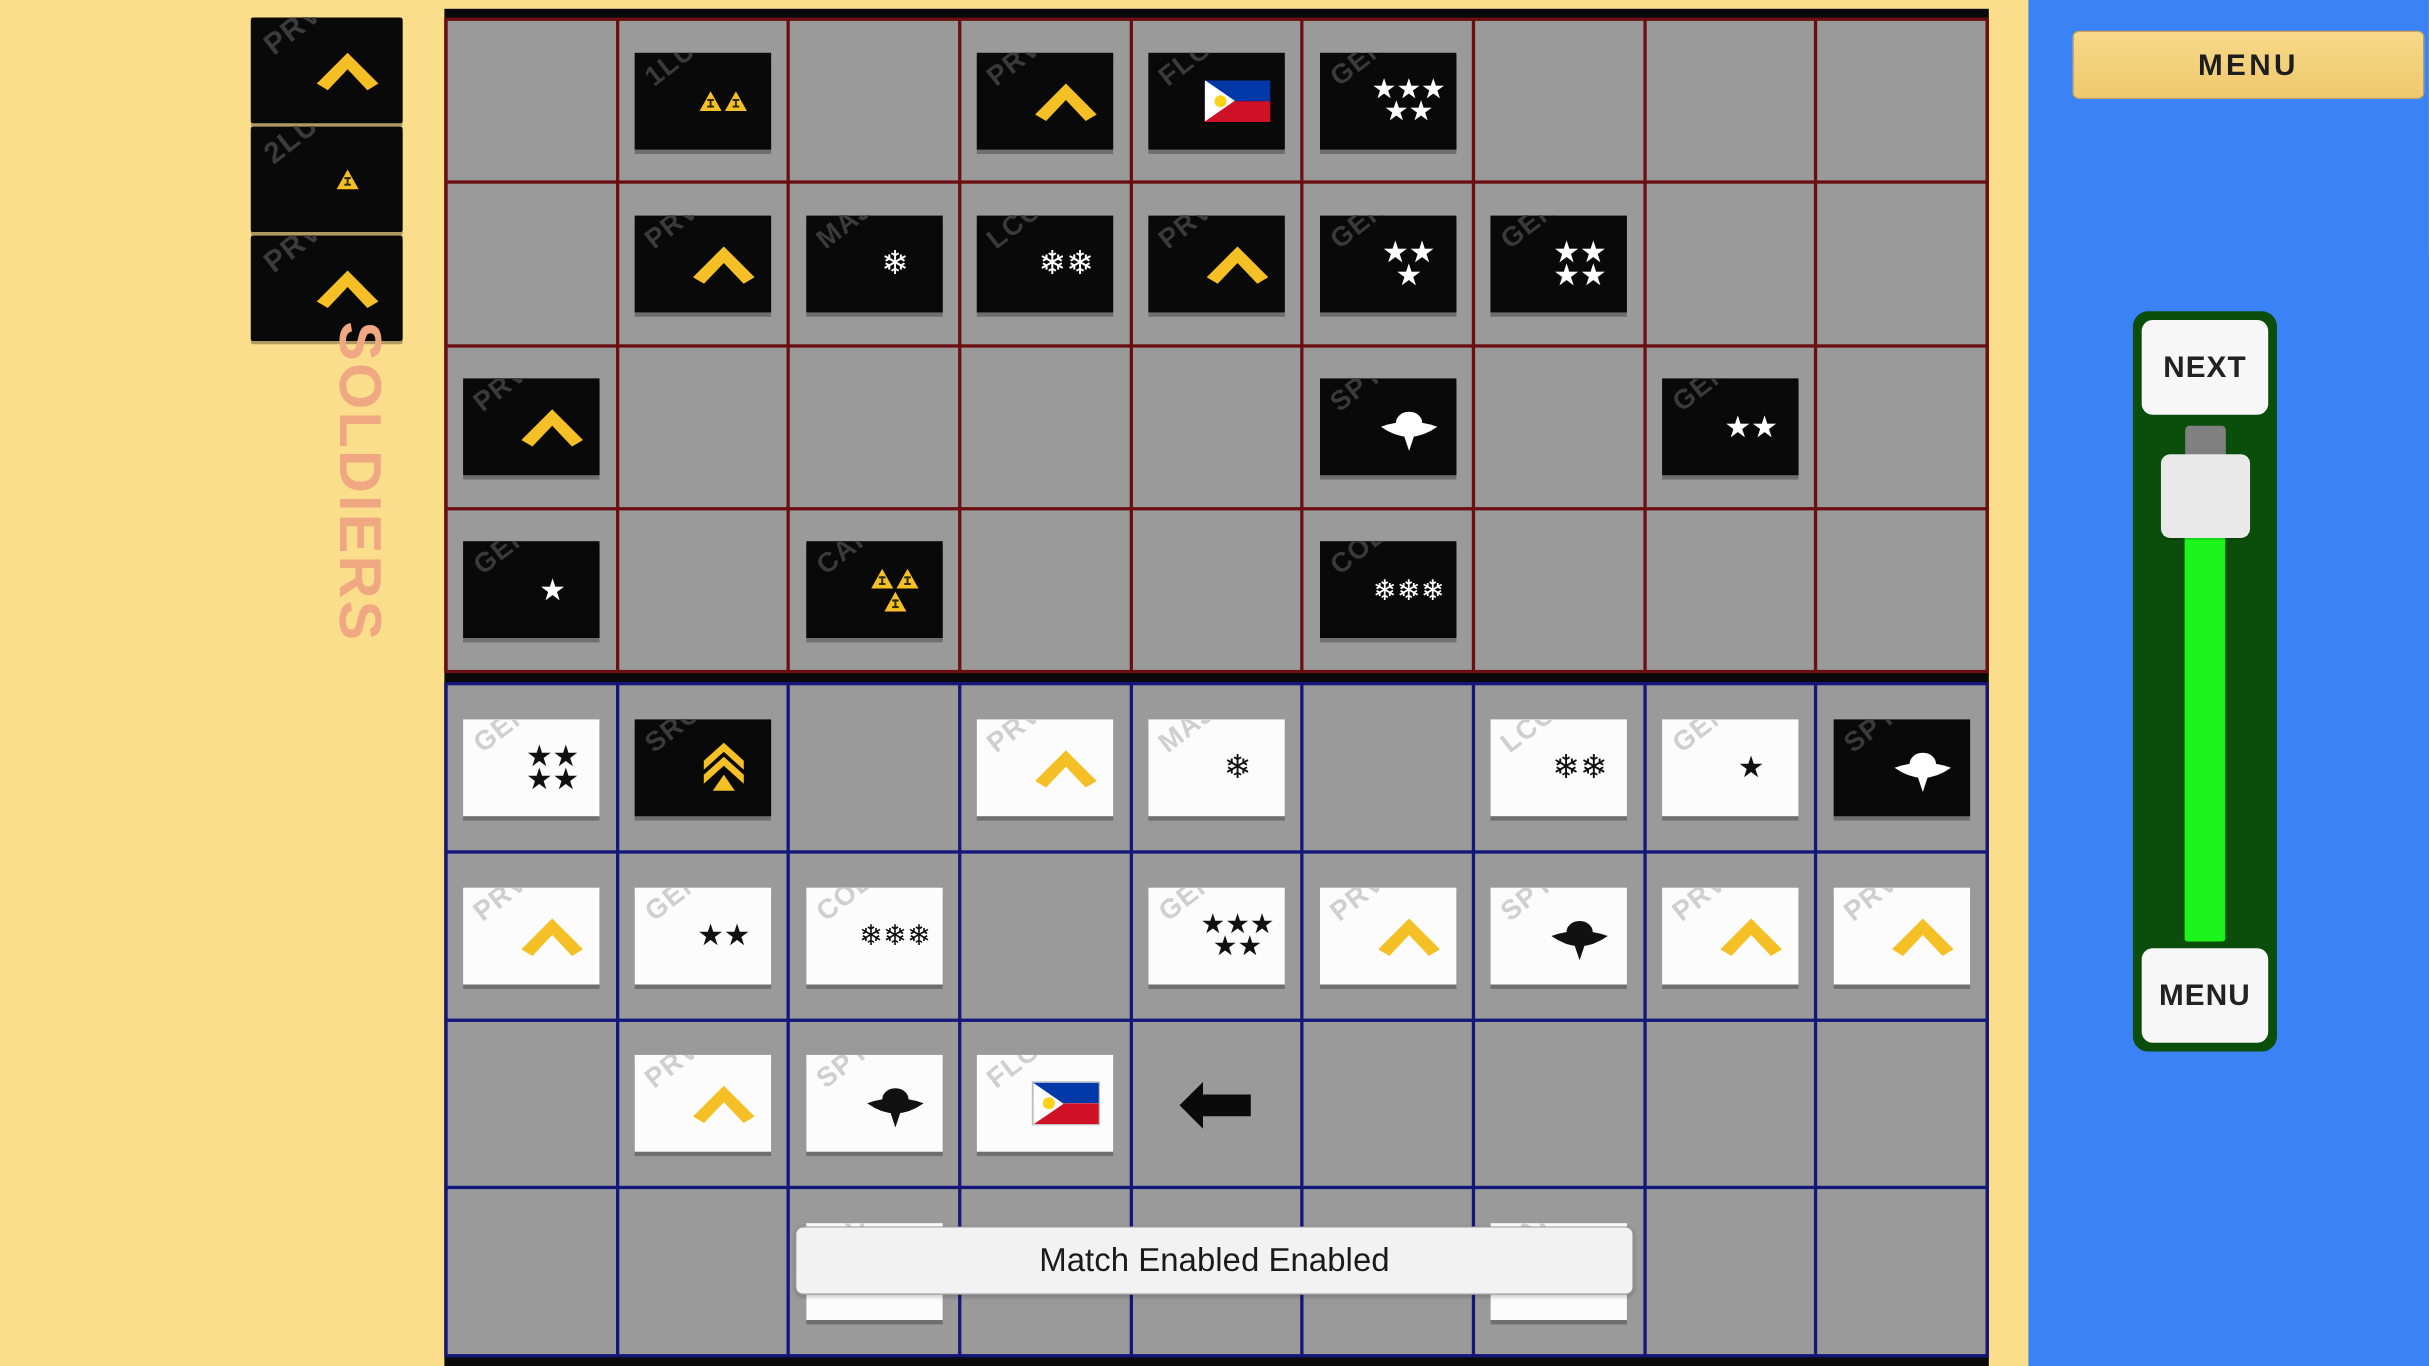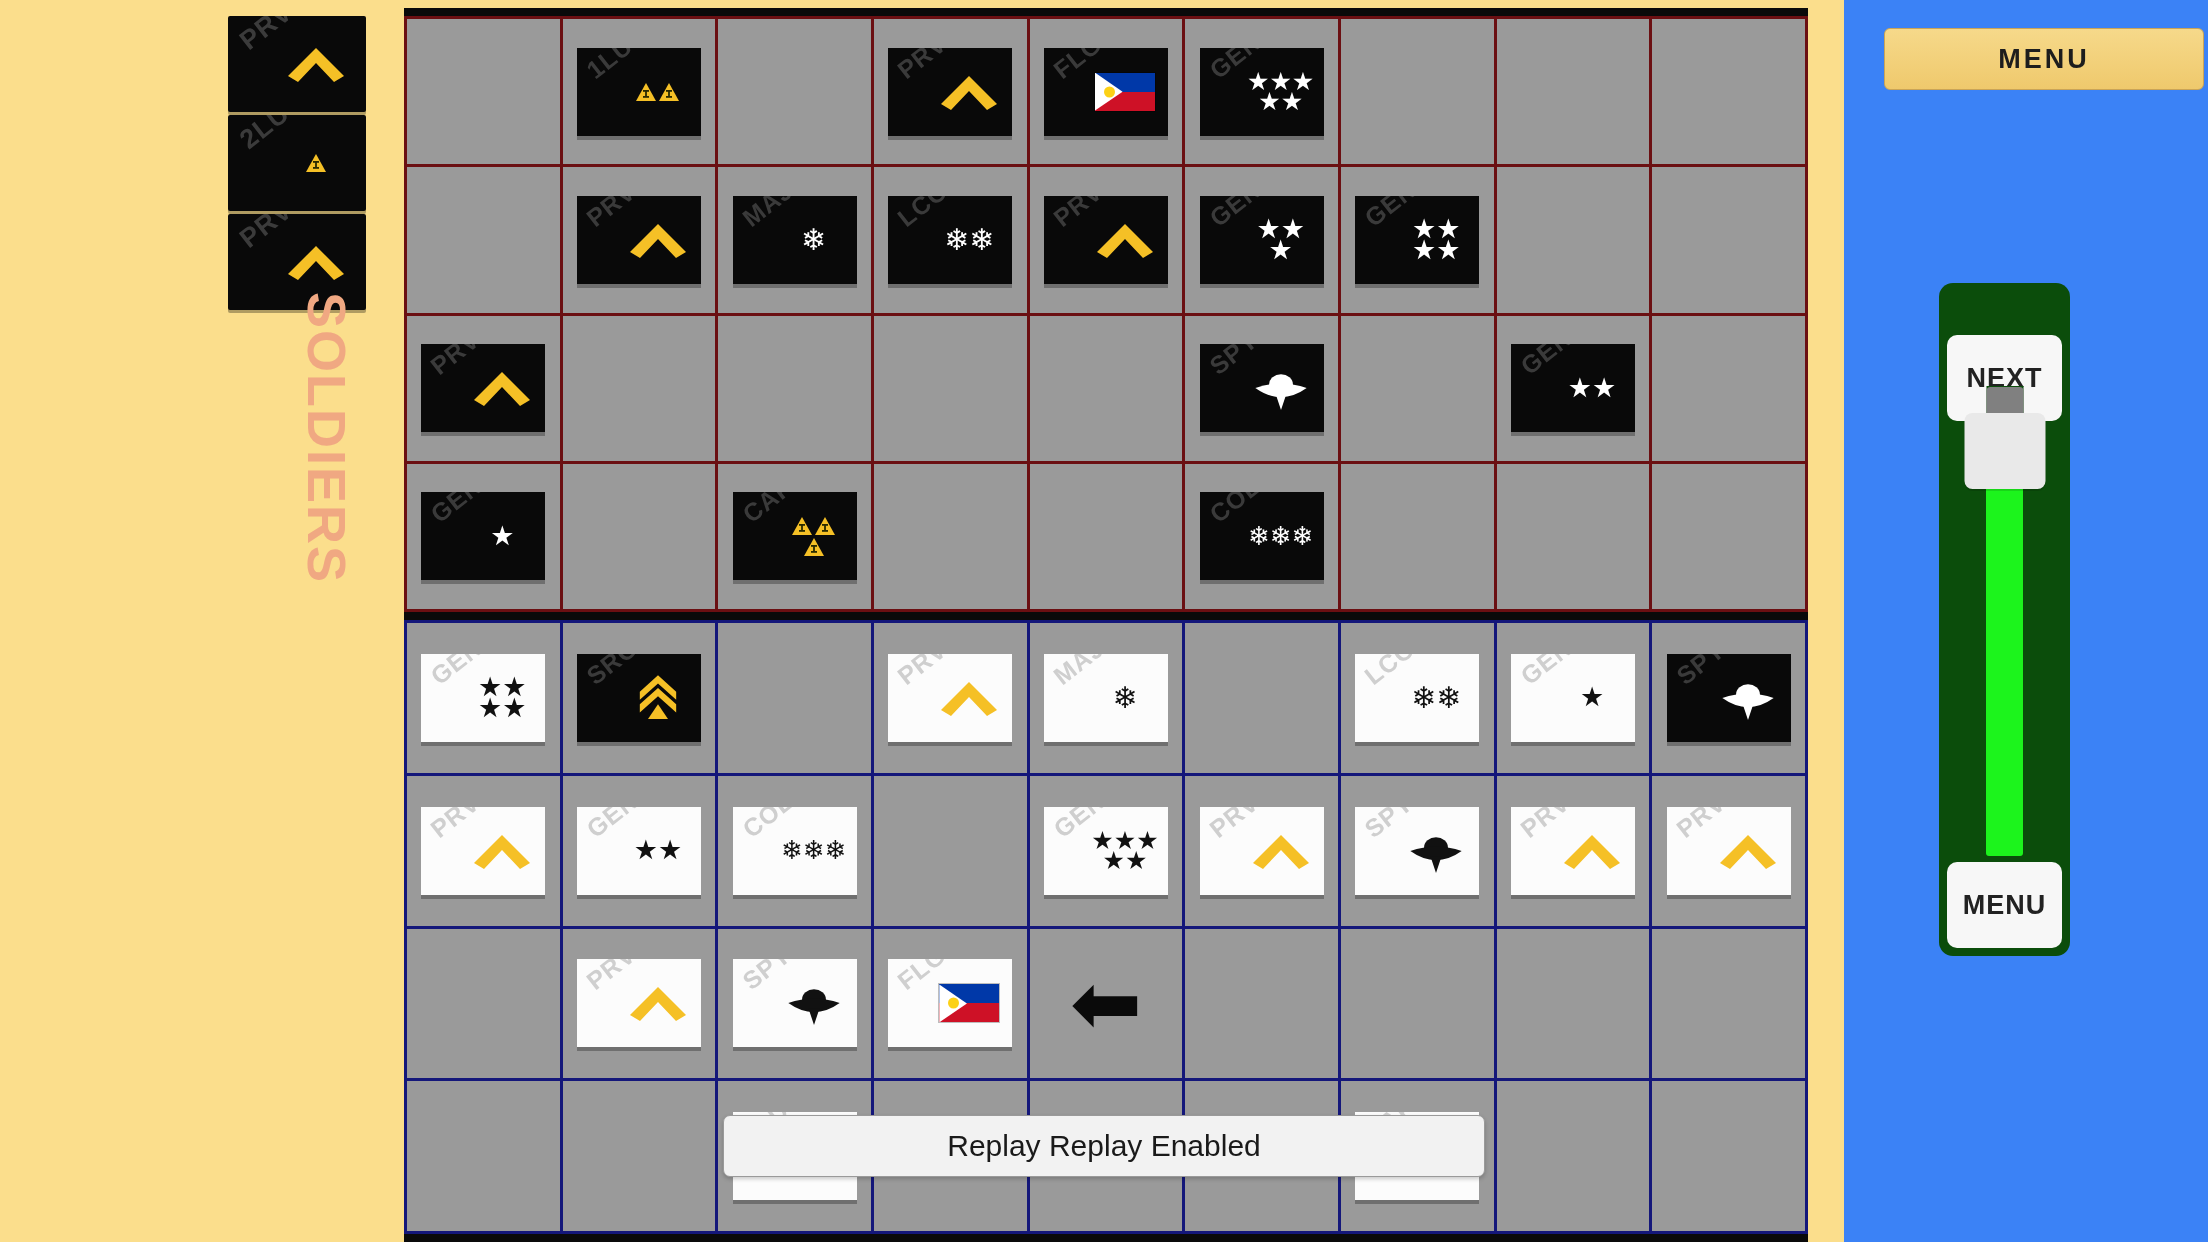--- a/index.html
+++ b/index.html
@@ -140,21 +140,20 @@
   }
   #slider-box{
     position:absolute; left:95px; top:283px; width:131px; height:673px;
     background:#0b4d0b; border-radius:14px; padding:8px;
   }
   .nav-btn{
     width:115px; height:86px; background:#f7f7f7; border-radius:10px;
     display:flex; align-items:center; justify-content:center;
     font-size:27px; font-weight:700; color:#222; letter-spacing:1px;
     cursor:pointer;
-    margin-top:44px;
   }
   #slider-track{
     position:absolute; left:50%; transform:translateX(-50%);
     top:103px; width:37px; height:470px;
     background:#0b4d0b;
   }
   #slider-fill{
     position:absolute; left:50%; transform:translateX(-50%);
     bottom:0; width:37px; height:386px;
     background:#1cf41c; border-radius:3px;
@@ -719,21 +718,21 @@
             </div>
           </div>
         </div>
         <div class="cell"></div>
         <div class="cell"></div>
       </div>
   </div>
 </div>
 
 <div id="toast">
-  <span>Replay Replay Enabled</span>
+  <span>Match Enabled Enabled</span>
 </div>
 
 <div id="right-panel">
   <div id="menu-btn">MENU</div>
 
   <div id="slider-box">
     <div id="next-wrap">
       <div class="nav-btn">NEXT</div>
     </div>
     <div id="slider-track">

